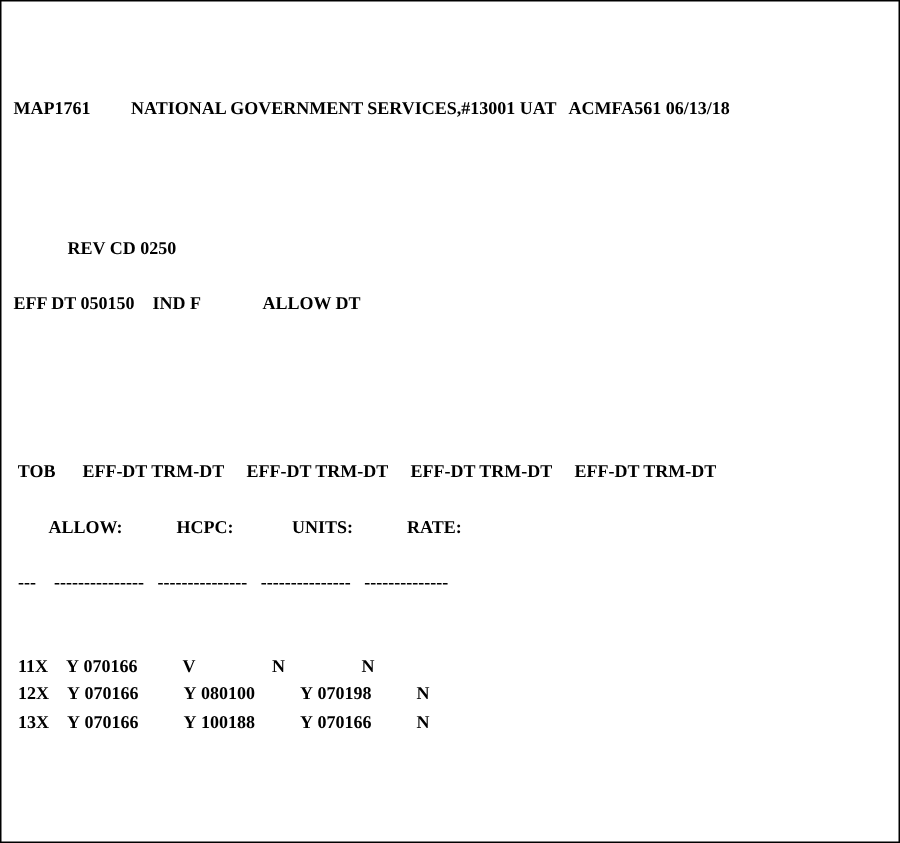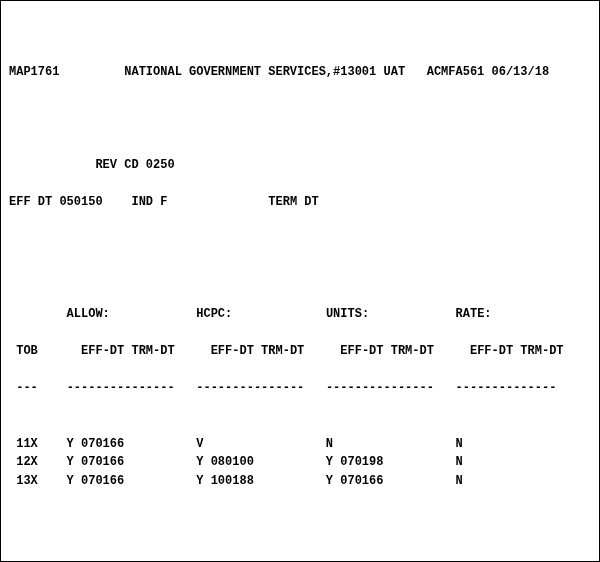--- a/index.html
+++ b/index.html
@@ -6,21 +6,21 @@
     margin: 0;
     padding: 0;
     background: #fff;
   }
   .terminal {
     box-sizing: border-box;
     width: 600px;
     height: 562px;
     border: 1px solid #000;
     padding: 6px 8px 4px 8px;
-    font-family: Liberation Mono, monospace;
+    font-family: Liberation Serif, serif;
     font-size: 12px;
     font-weight: bold;
     color: #000;
     line-height: 1.55;
     white-space: pre;
     overflow: hidden;
     position: relative;
   }
   .line {
     display: block;
@@ -30,24 +30,24 @@
 </head>
 <body>
 
 <div class="terminal">
 
 
 <span class="line"><span class="inline">MAP1761</span>         <span class="inline">NATIONAL GOVERNMENT SERVICES,#13001 UAT</span>   <span class="inline">ACMFA561</span> <span class="inline">06/13/18</span></span>
 
 <span class="line"> </span>
 <span class="line">            <span class="inline">REV CD</span> <span class="inline">0250</span></span>
-<span class="line"><span class="inline">EFF DT</span> <span class="inline">050150</span>    <span class="inline">IND</span> <span class="inline">F</span>              <span class="inline">TERM DT</span></span>
+<span class="line"><span class="inline">EFF DT</span> <span class="inline">050150</span>    <span class="inline">IND</span> <span class="inline">F</span>              <span class="inline">ALLOW DT</span></span>
 <span class="line"> </span>
 <span class="line"> </span>
+<span class="line"> <span class="inline">TOB</span>      <span class="inline">EFF-DT TRM-DT</span>     <span class="inline">EFF-DT TRM-DT</span>     <span class="inline">EFF-DT TRM-DT</span>     <span class="inline">EFF-DT TRM-DT</span></span>
 <span class="line">        <span class="inline">ALLOW:</span>            <span class="inline">HCPC:</span>             <span class="inline">UNITS:</span>            <span class="inline">RATE:</span></span>
-<span class="line"> <span class="inline">TOB</span>      <span class="inline">EFF-DT TRM-DT</span>     <span class="inline">EFF-DT TRM-DT</span>     <span class="inline">EFF-DT TRM-DT</span>     <span class="inline">EFF-DT TRM-DT</span></span>
 <span class="line"> <span class="inline">---</span>    <span class="inline">---------------</span>   <span class="inline">---------------</span>   <span class="inline">---------------</span>   <span class="inline">--------------</span></span>
 
 <div id="rows"><span class="line">&nbsp;11X&nbsp;&nbsp;&nbsp;&nbsp;Y&nbsp;070166&nbsp;&nbsp;&nbsp;&nbsp;&nbsp;&nbsp;&nbsp;&nbsp;&nbsp;&nbsp;V&nbsp;&nbsp;&nbsp;&nbsp;&nbsp;&nbsp;&nbsp;&nbsp;&nbsp;&nbsp;&nbsp;&nbsp;&nbsp;&nbsp;&nbsp;&nbsp;&nbsp;N&nbsp;&nbsp;&nbsp;&nbsp;&nbsp;&nbsp;&nbsp;&nbsp;&nbsp;&nbsp;&nbsp;&nbsp;&nbsp;&nbsp;&nbsp;&nbsp;&nbsp;N&nbsp;&nbsp;&nbsp;&nbsp;</span><span class="line">&nbsp;12X&nbsp;&nbsp;&nbsp;&nbsp;Y&nbsp;070166&nbsp;&nbsp;&nbsp;&nbsp;&nbsp;&nbsp;&nbsp;&nbsp;&nbsp;&nbsp;Y&nbsp;080100&nbsp;&nbsp;&nbsp;&nbsp;&nbsp;&nbsp;&nbsp;&nbsp;&nbsp;&nbsp;Y&nbsp;070198&nbsp;&nbsp;&nbsp;&nbsp;&nbsp;&nbsp;&nbsp;&nbsp;&nbsp;&nbsp;N&nbsp;&nbsp;&nbsp;&nbsp;</span><span class="line">&nbsp;13X&nbsp;&nbsp;&nbsp;&nbsp;Y&nbsp;070166&nbsp;&nbsp;&nbsp;&nbsp;&nbsp;&nbsp;&nbsp;&nbsp;&nbsp;&nbsp;Y&nbsp;100188&nbsp;&nbsp;&nbsp;&nbsp;&nbsp;&nbsp;&nbsp;&nbsp;&nbsp;&nbsp;Y&nbsp;070166&nbsp;&nbsp;&nbsp;&nbsp;&nbsp;&nbsp;&nbsp;&nbsp;&nbsp;&nbsp;N&nbsp;&nbsp;&nbsp;&nbsp;</span></div>
 
 
 
 </div>
 
 </body></html>

